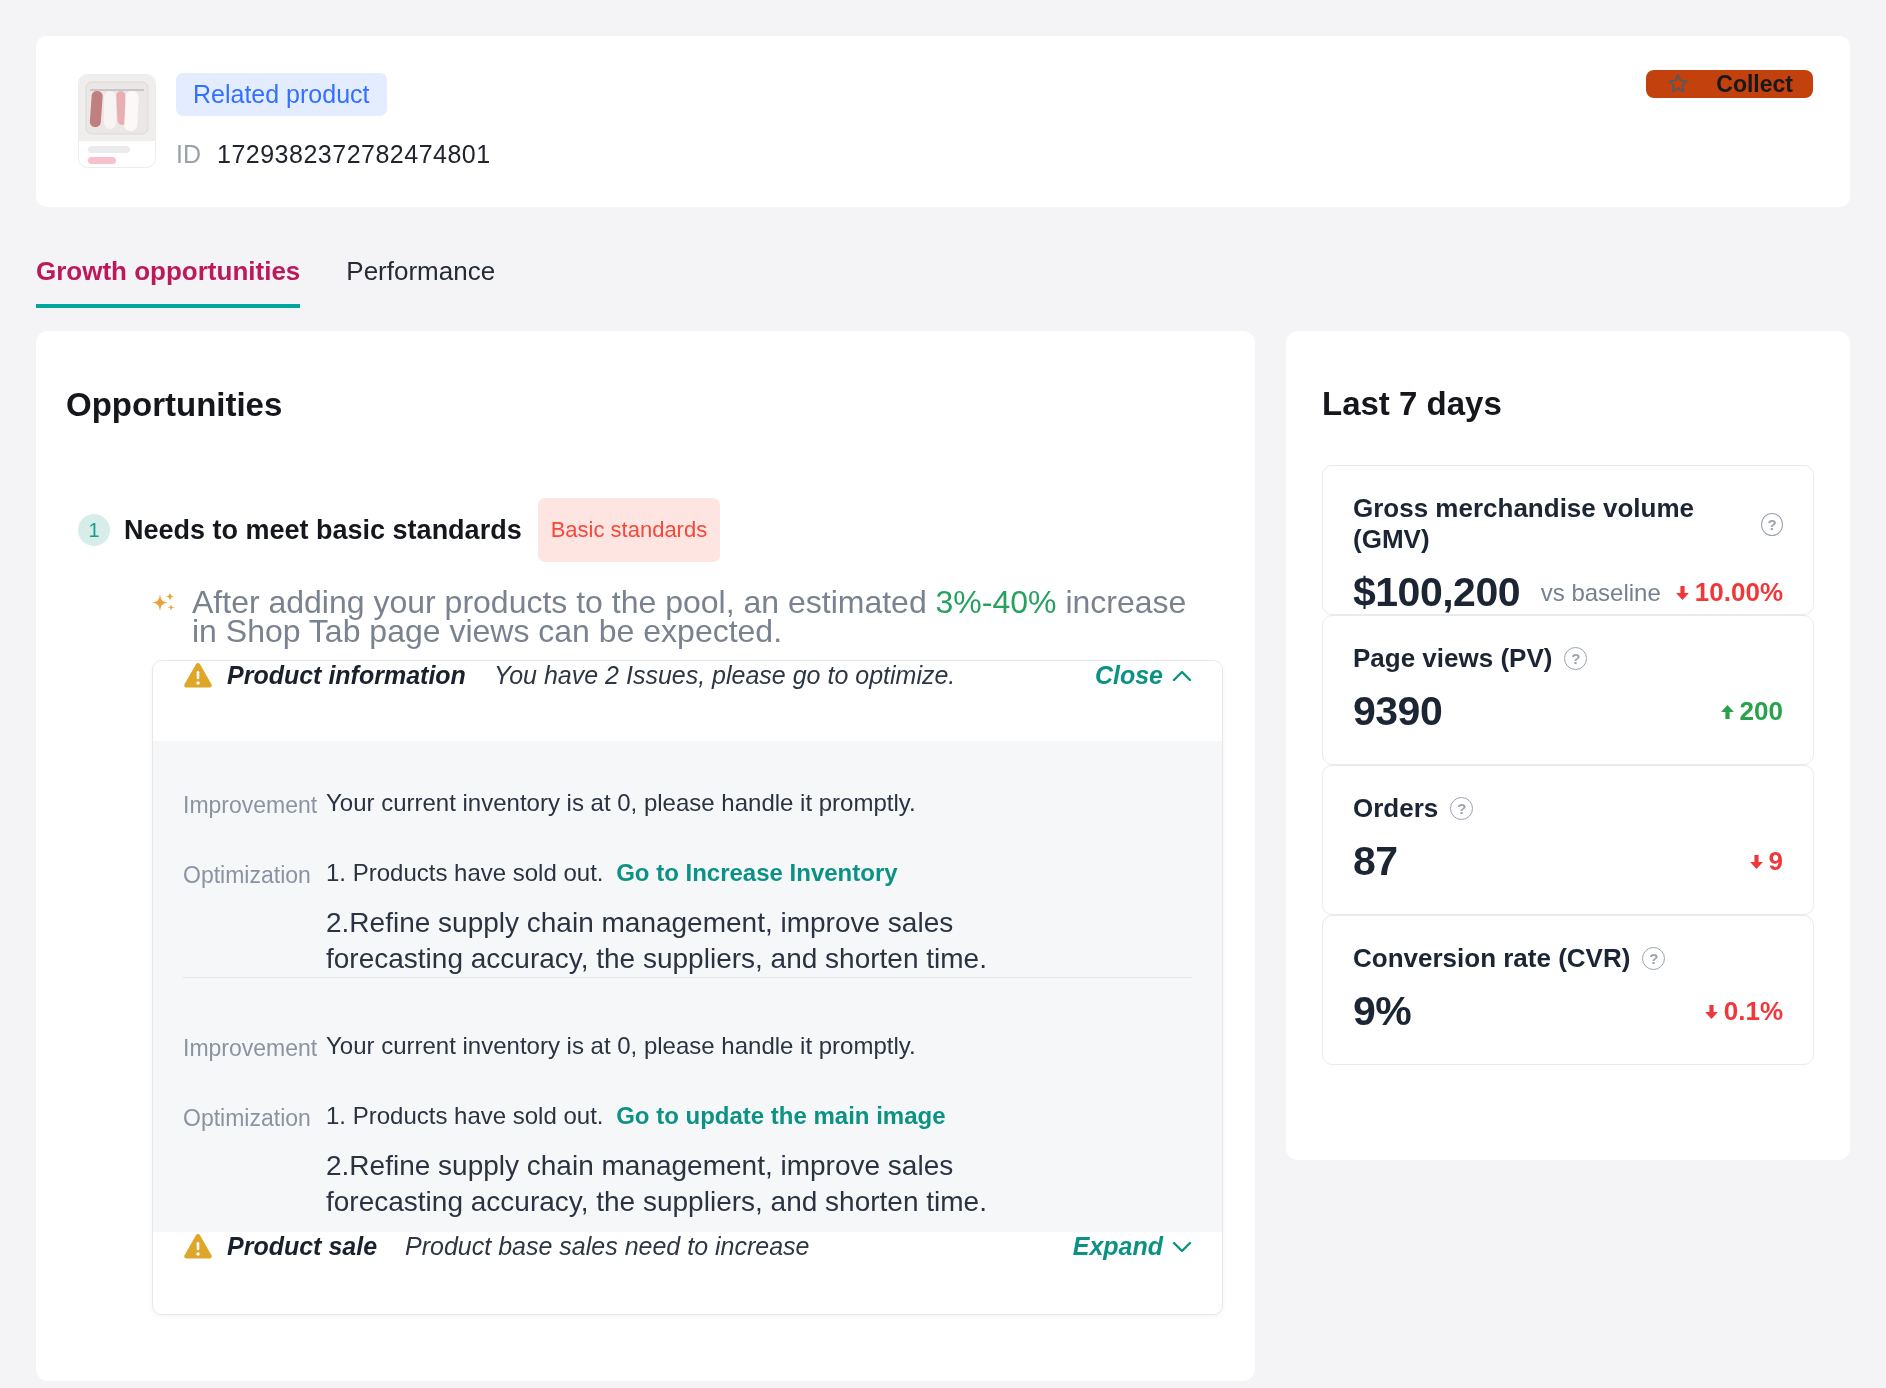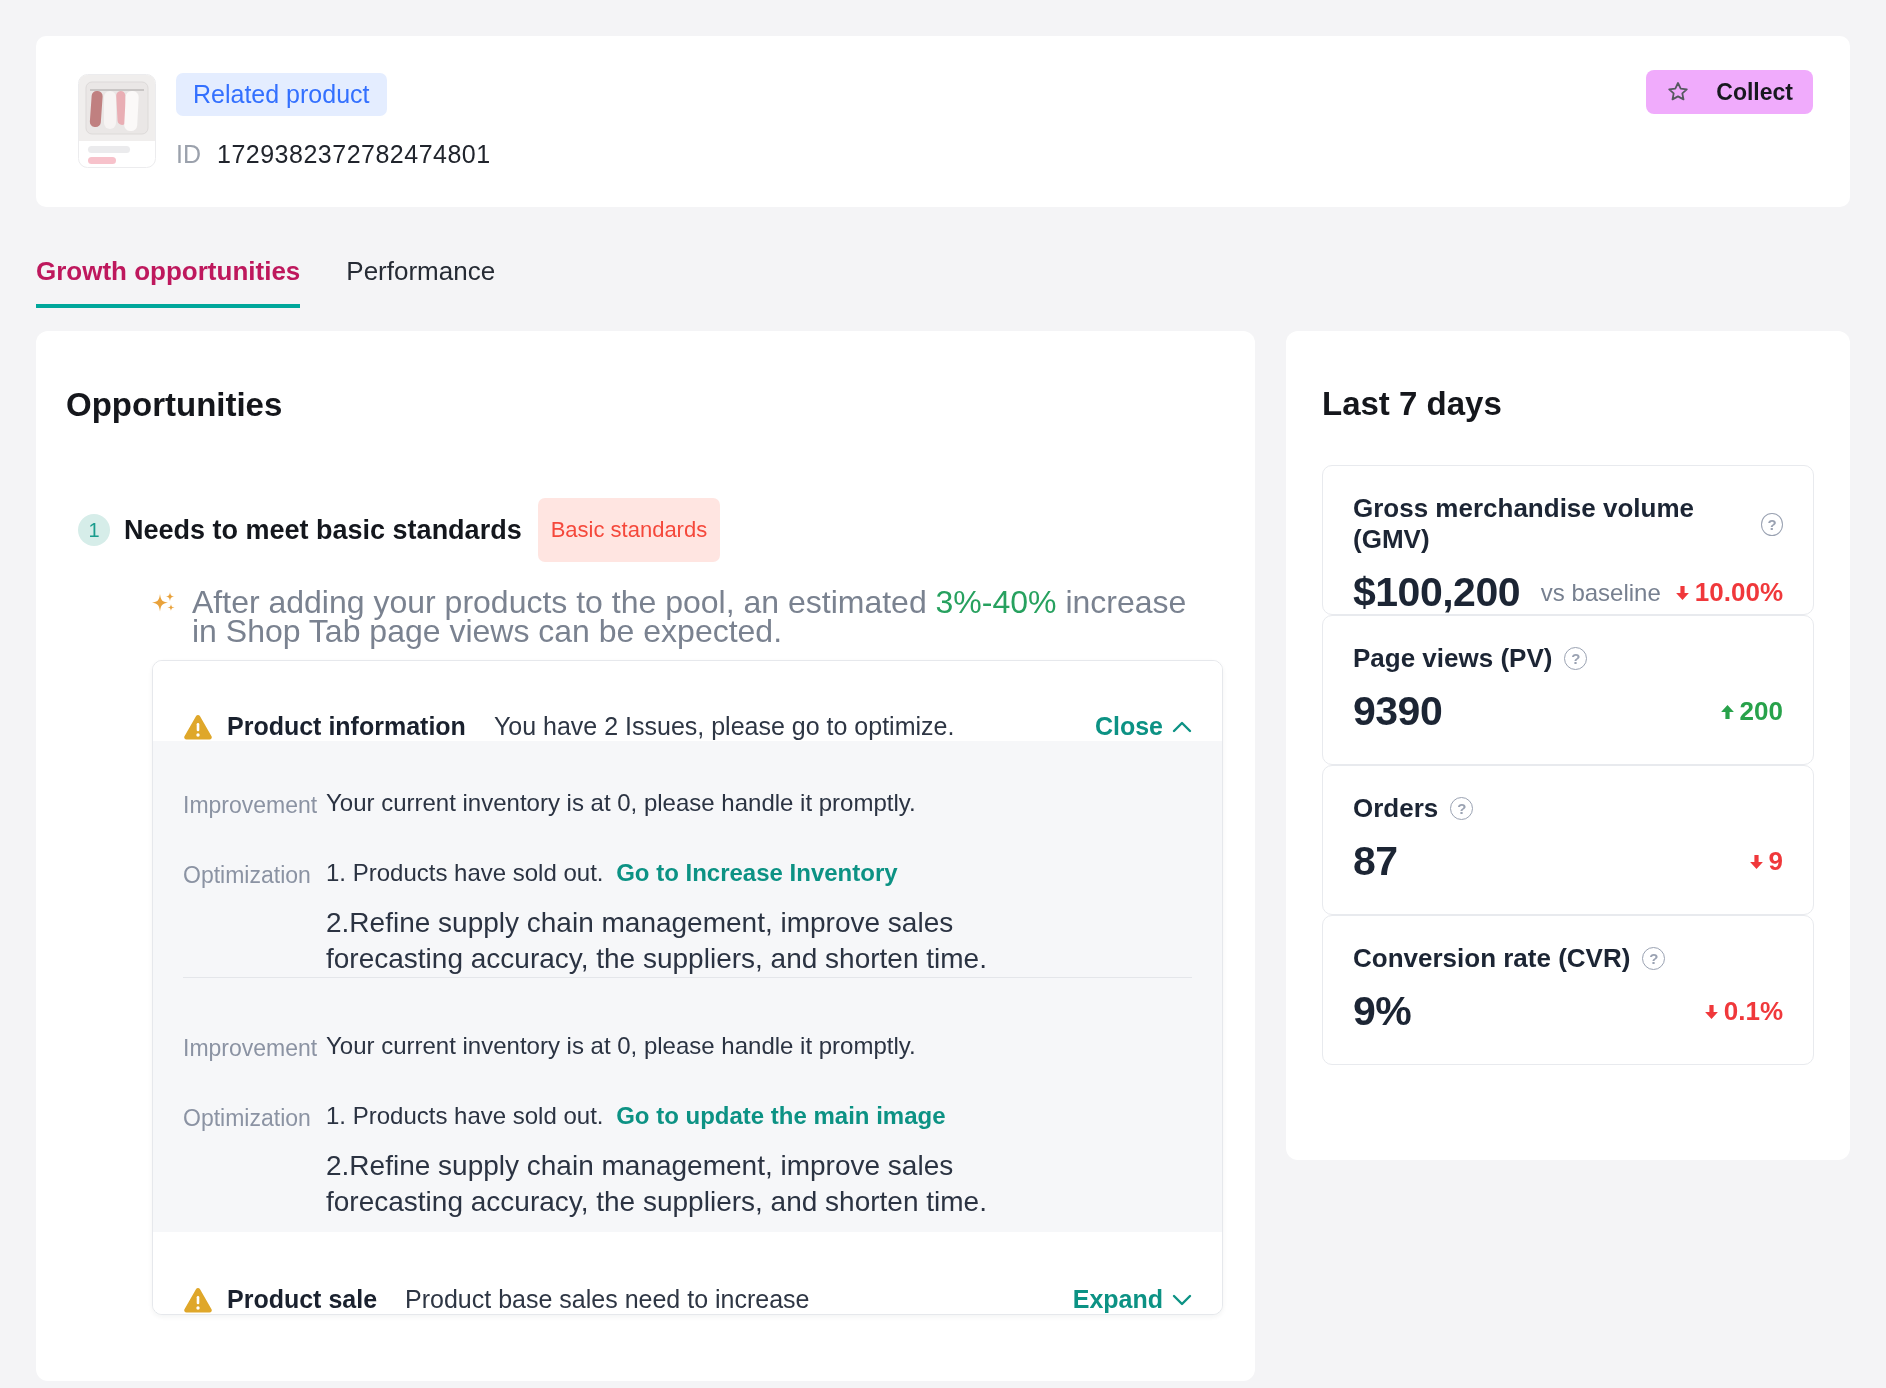--- a/index.html
+++ b/index.html
@@ -17,21 +17,21 @@
   #header-card { left:36px; top:36px; width:1814px; height:171px; border-radius:10px; }
   .thumb { position:absolute; left:42px; top:38px; width:78px; height:94px; }
   .head-info { position:absolute; left:140px; top:37px; }
   .head-row1 { display:flex; align-items:center; gap:18px; }
   .related-badge { background:#E4EDFF; color:#3370FF; font-size:25px; font-weight:500;
     padding:7px 17px; border-radius:7px; white-space:nowrap; }
   .product-name { font-size:27px; font-weight:700; color:#17191F; white-space:nowrap; }
   .head-row2 { margin-top:24px; display:flex; align-items:center; gap:16px; font-size:25px; }
   .id-label { color:#9BA1AC; }
   .id-value { color:#20242C; font-weight:500; letter-spacing:.5px; }
-  .collect-btn { position:absolute; right:37px; top:34px; height:44px; background:#f0abfc;
+  .collect-btn { position:absolute; right:37px; top:34px; height:28px; background:#c2410c;
     border:none; border-radius:8px; display:flex; align-items:center; gap:26px; padding:0 20px;
     font-size:23px; font-weight:600; color:#17191F; cursor:pointer; font-family:inherit; }
 
   
   #tabs { position:absolute; left:36px; top:256px; display:flex; gap:46px; }
   .tab { font-size:26px; font-weight:600; color:#be185d; padding-bottom:17px; cursor:pointer; }
   .tab.active { border-bottom:4px solid #00A79B; }
   .tab.inactive { font-weight:500; color:#262B34; }
 
   
@@ -44,21 +44,21 @@
   .item-title { margin-left:14px; font-size:27px; font-weight:700; color:#14171D; }
   .bs-badge { margin-left:16px; background:#FFE5E1; color:#F5483B; font-size:22px; font-weight:500;
     padding:19px 13px; border-radius:7px; white-space:nowrap; }
   .desc-row { display:flex; margin-top:26px; padding-left:84px; gap:14px; }
   .sparkle { flex:none; margin-top:2px; }
   .desc-text { font-size:32px; color:#7A8290; line-height:29px; max-width:1010px; }
   .hl-green { color:#27A15F; }
 
   .pi-card { margin:14px 0 0 86px; width:1071px; border:1px solid #E6E8EC; border-radius:10px;
     background:#fff; overflow:hidden; box-shadow:0 2px 5px rgba(29,33,41,.05); }
-  .pi-header, .pi-footer { display:flex; align-items:flex-end; padding:0 30px; background:#fff; }
+  .pi-header, .pi-footer { display:flex; align-items:flex-start; padding:0 30px; background:#fff;font-style:italic; }
   .pi-header { height:80px; }
   .pi-footer { height:82px; }
   .warn-icon { flex:none; display:flex; }
   .pi-title { margin-left:14px; font-size:25px; font-weight:700; color:#1A212E; white-space:nowrap; }
   .pi-sub { margin-left:28px; font-size:25px; color:#2E3644; white-space:nowrap; }
   .pi-action { margin-left:auto; display:flex; align-items:center; gap:9px; color:#0C9284;
     font-size:25px; font-weight:600; cursor:pointer; white-space:nowrap; }
 
   .pi-body { background:#F6F7F9; }
   .issue-block { padding:48px 30px 0 30px; }

